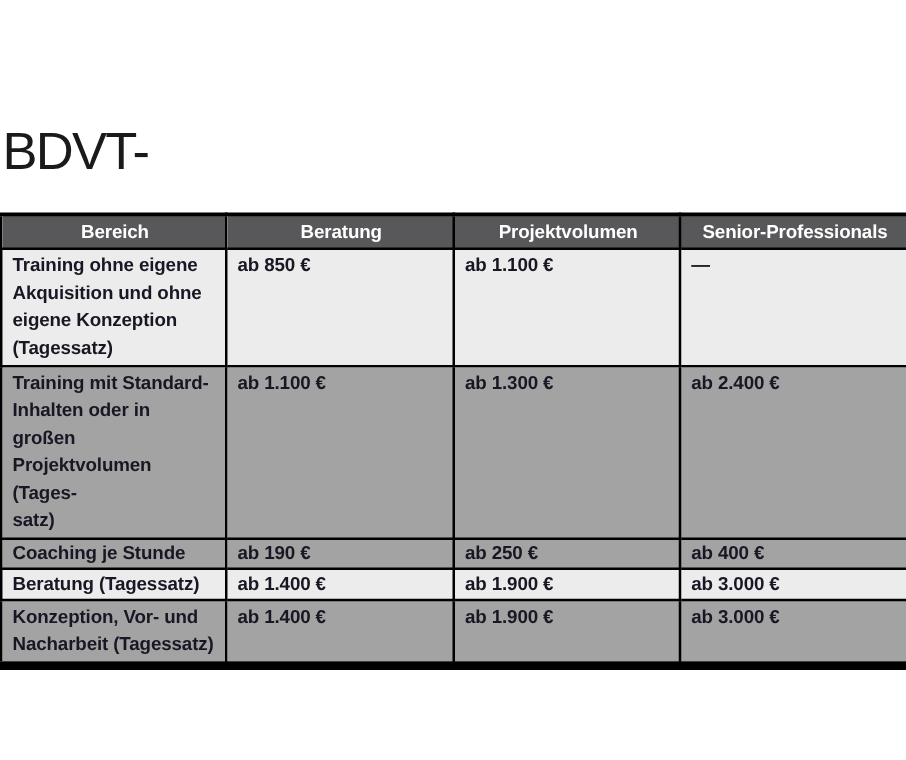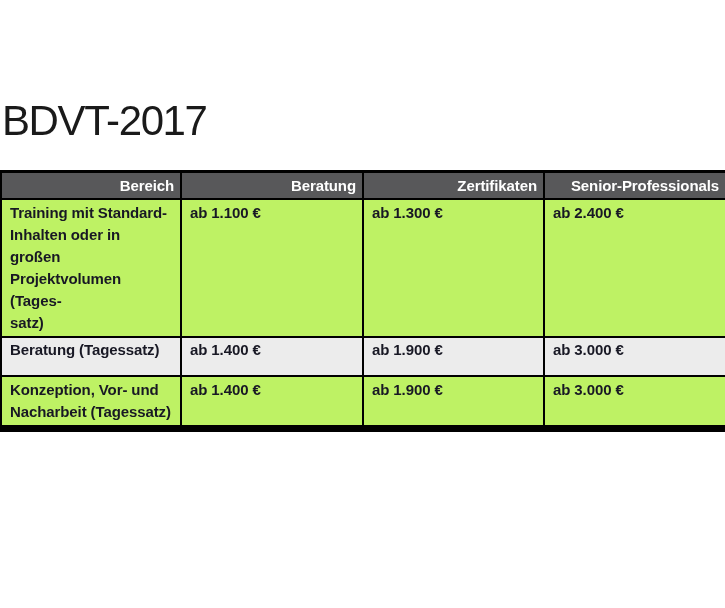--- a/index.html
+++ b/index.html
@@ -40,72 +40,86 @@
     font-size: 15px;
     letter-spacing: -0.1px;
     color: #181824;
     padding: 2px 6px 2px 8px;
     line-height: 22px;
     overflow: hidden;
   }
   .honorar thead th {
     background: #58585a;
     color: #ffffff;
-    text-align: right;
+    text-align: center;
     height: 26px;
     line-height: 20px;
     padding-top: 3px;
     font-size: 15px;
   }
   .pre { white-space: pre-line; }
   .shaded { background: #ececec; }
-  .plain  { background: #bef264; }
+  .plain  { background: #a3a3a3; }
   .indent      { padding-left: 26px; }
   .indent-dash { padding-left: 38px; }
   tr.r1 td { height: 92px; }
   tr.r2 td { height: 93px; }
   tr.r3 td { height: 155px; }
   tr.r4 td { height: 22px; padding-top: 1px; padding-bottom: 1px; line-height: 20px; }
-  tr.r5 td { height: 24px; padding-top: 2px; padding-bottom: 15px; line-height: 20px; }
+  tr.r5 td { height: 24px; padding-top: 2px; padding-bottom: 1px; line-height: 20px; }
   tr.r6 td { height: 48px; }
 </style>
 </head>
 <body>
 
 <div class="page">
 
   <div class="title-bar">
     <span class="t-light">BDVT-</span>
-      <span class="t-light"> 2017</span>
   </div>
 
   <table class="honorar">
     <colgroup>
       <col style="width:180px">
       <col style="width:182px">
       <col style="width:181px">
       <col style="width:182px">
     </colgroup>
     <thead>
       <tr>
         <th>Bereich</th>
         <th>Beratung</th>
-        <th>Zertifikaten</th>
+        <th>Projektvolumen</th>
         <th>Senior-Professionals</th>
       </tr>
     </thead>
     <tbody>
+      <tr class="r1">
+        <td class="shaded pre">Training ohne eigene
+Akquisition und ohne
+eigene Konzeption
+(Tagessatz)</td>
+        <td class="shaded indent">ab 850 €</td>
+        <td class="shaded">ab 1.100 €</td>
+        <td class="shaded indent-dash">—</td>
+      </tr>
       <tr class="r2">
         <td class="plain pre">Training mit Standard-
 Inhalten oder in großen
 Projektvolumen (Tages-
 satz)</td>
         <td class="plain">ab 1.100 €</td>
         <td class="plain">ab 1.300 €</td>
         <td class="plain">ab 2.400 €</td>
+      </tr>
+      <tr class="r4">
+        <td class="plain">Coaching je Stunde</td>
+        <td class="plain indent">ab 190 €</td>
+        <td class="plain indent">ab 250 €</td>
+        <td class="plain indent">ab 400 €</td>
       </tr>
       <tr class="r5">
         <td class="shaded">Beratung (Tagessatz)</td>
         <td class="shaded">ab 1.400 €</td>
         <td class="shaded">ab 1.900 €</td>
         <td class="shaded">ab 3.000 €</td>
       </tr>
       <tr class="r6">
         <td class="plain pre">Konzeption, Vor- und
 Nacharbeit (Tagessatz)</td>

